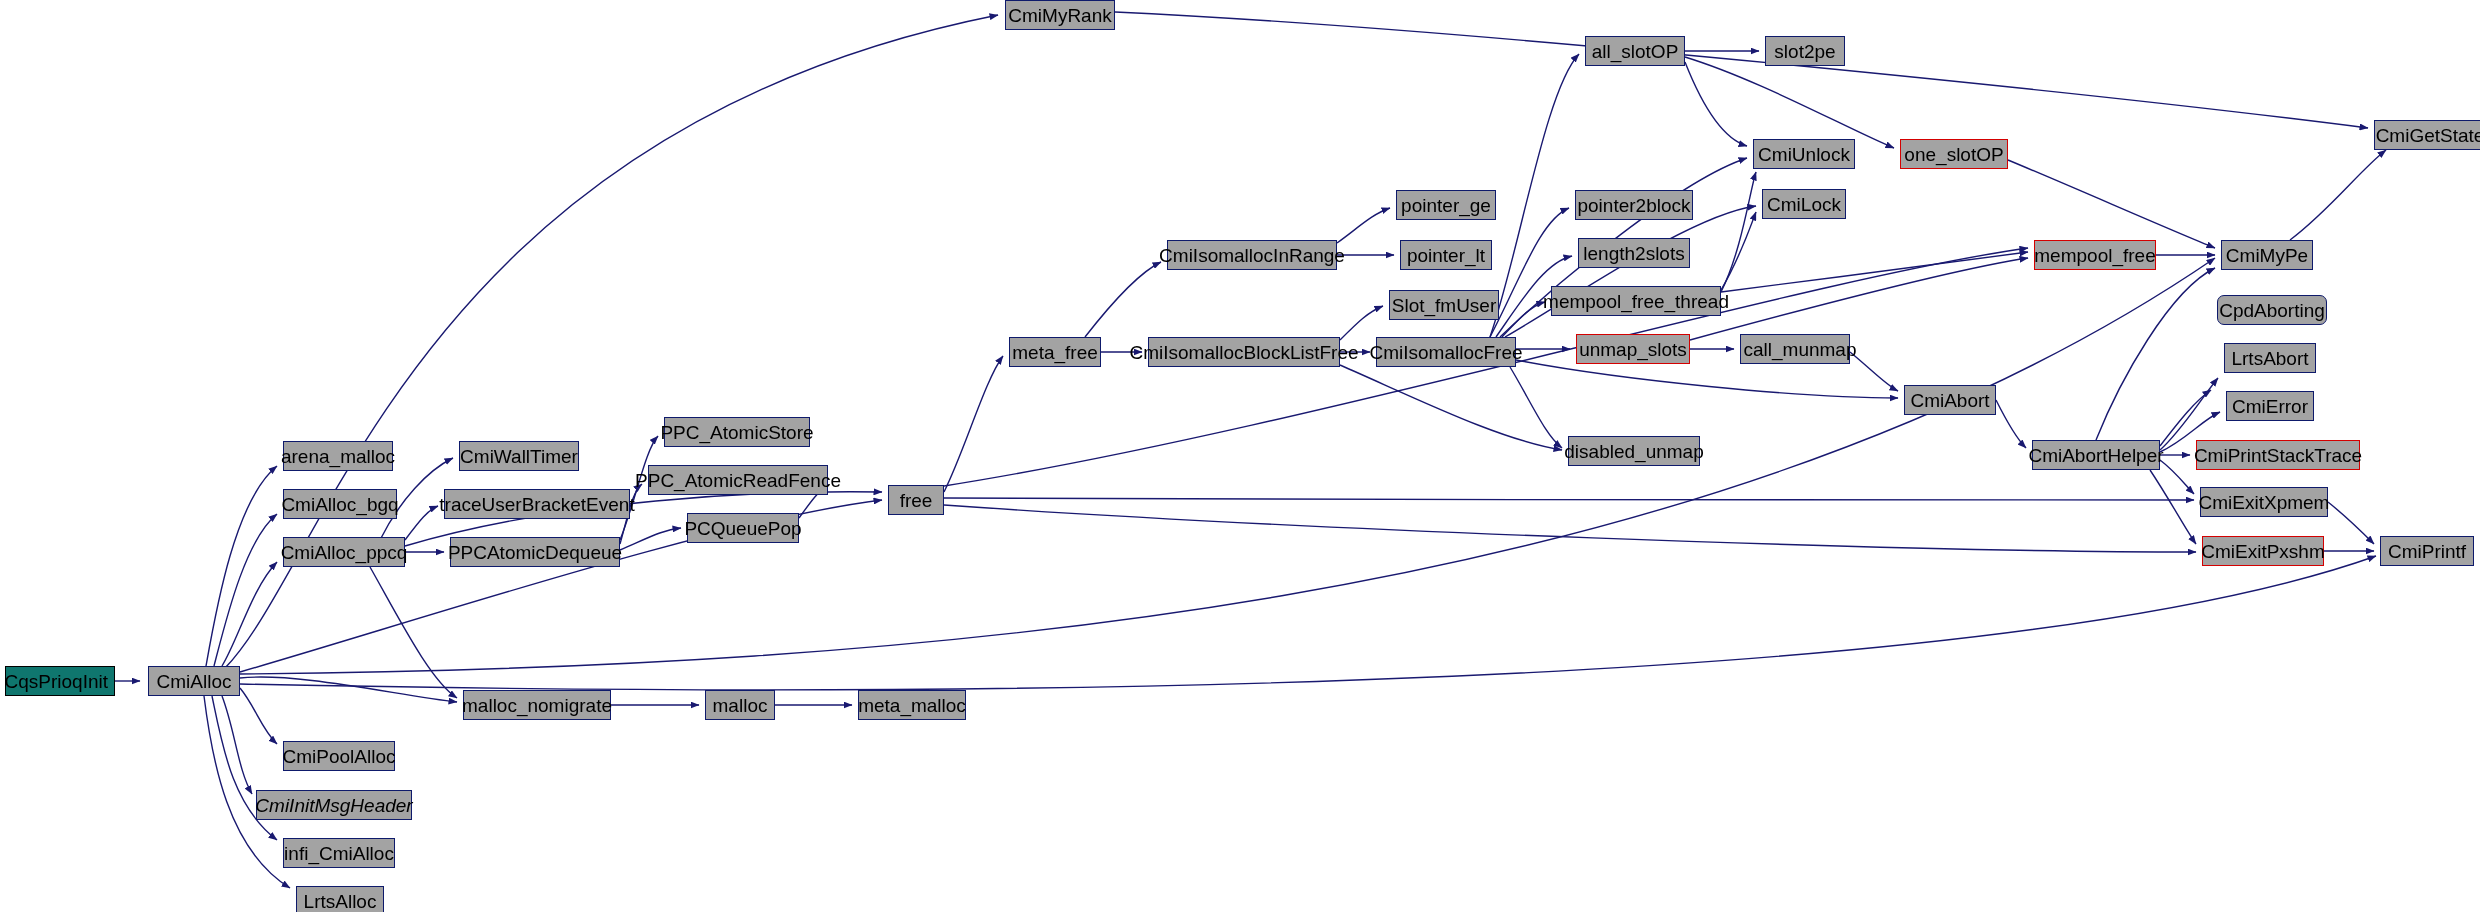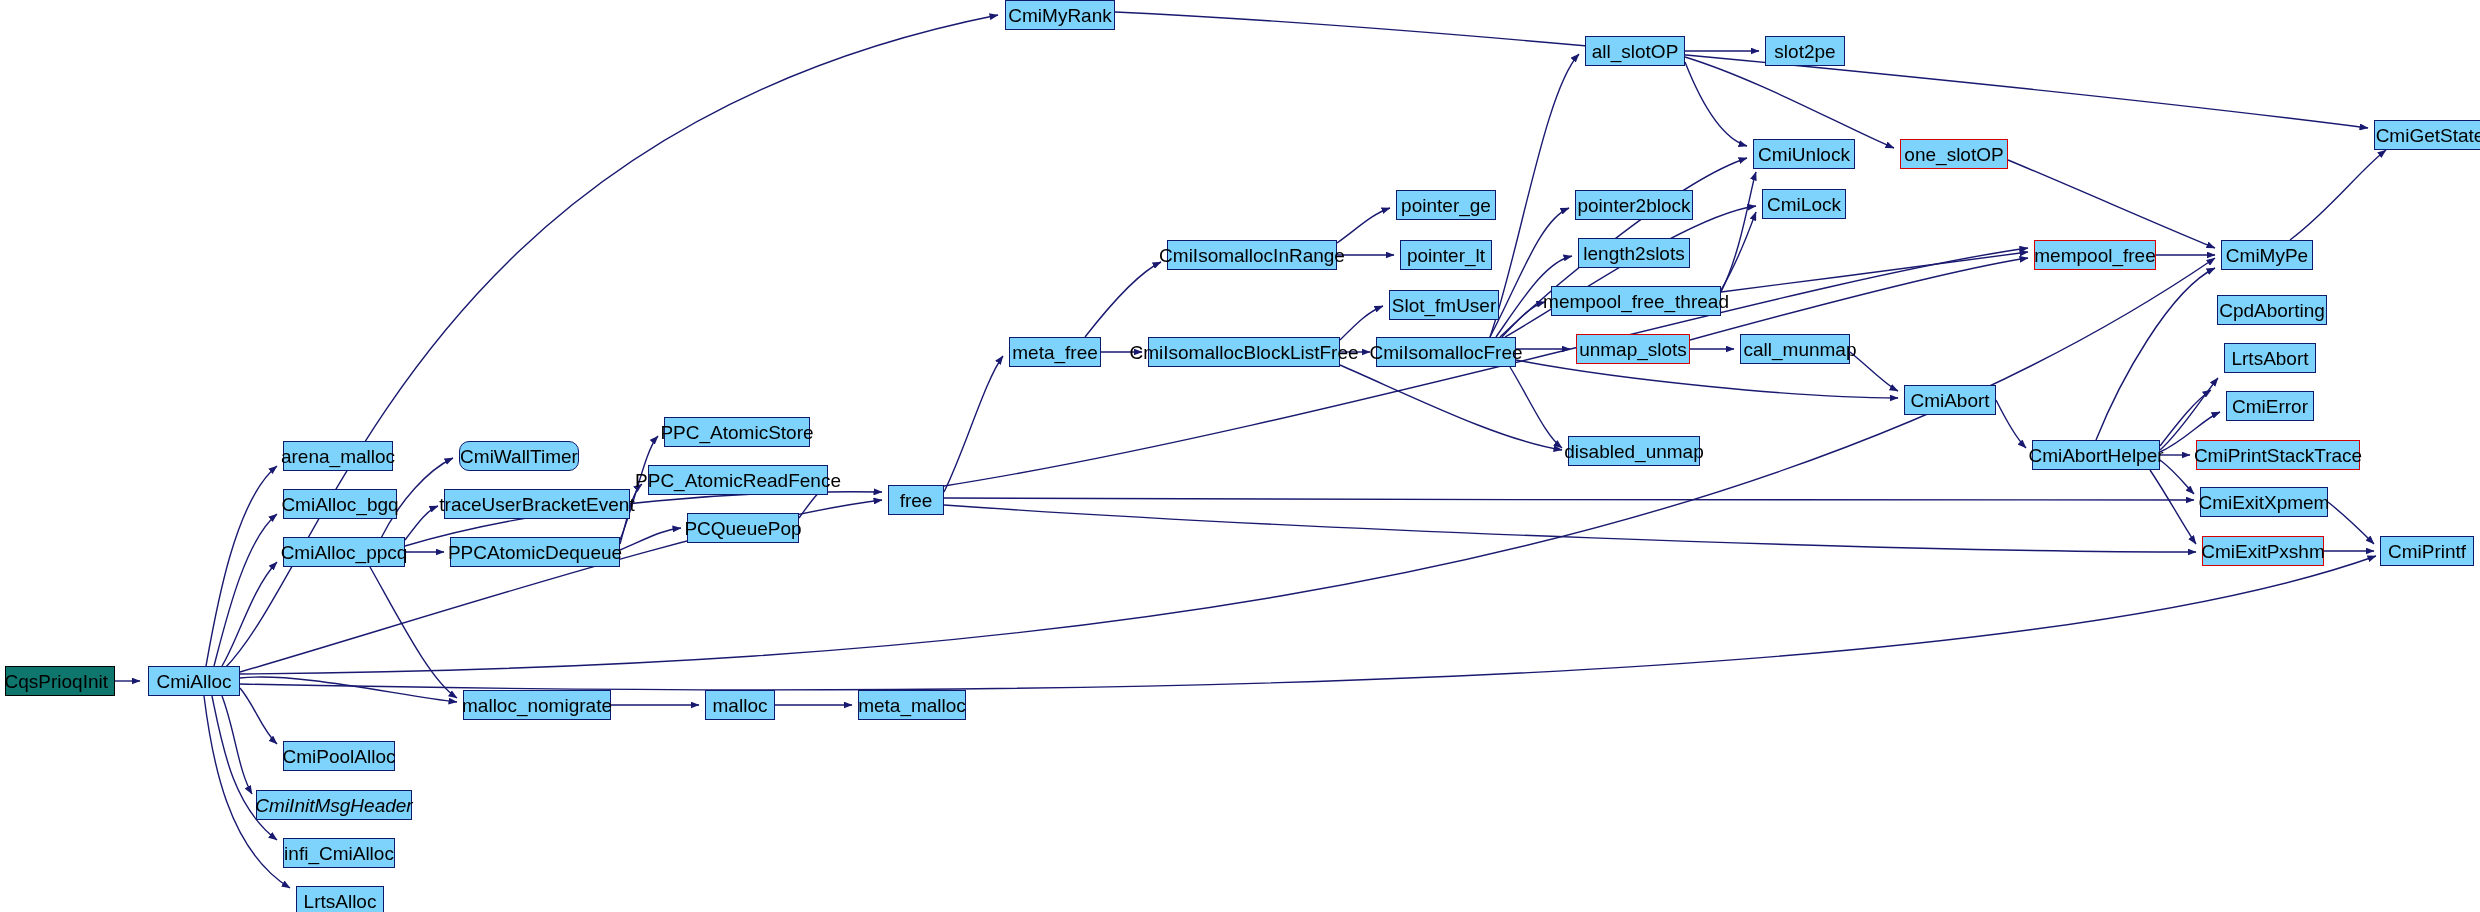--- a/index.html
+++ b/index.html
@@ -24,21 +24,21 @@
     height: 912px;
     pointer-events: none;
   }
   .gnode {
     position: absolute;
     box-sizing: border-box;
     display: flex;
     align-items: center;
     justify-content: center;
     border: 1px solid #0e1a6b;
-    background: #7dd3fc;
+    background: #a3a3a3;
     color: #000000;
     font-size: 19px;
     line-height: 1;
     white-space: nowrap;
     letter-spacing: 0px;
     z-index: 5;
   }
   .gnode.root {
     background: #0f766e;
     border-color: #000000;
@@ -153,21 +153,21 @@
       </div>
       <div class="gnode" style="left: 256px; top: 790px; width: 156px; height: 30px; font-style: italic;">
         <span class="lbl">CmiInitMsgHeader</span>
       </div>
       <div class="gnode" style="left: 283px; top: 838px; width: 112px; height: 30px;">
         <span class="lbl">infi_CmiAlloc</span>
       </div>
       <div class="gnode" style="left: 296px; top: 886px; width: 88px; height: 30px;">
         <span class="lbl">LrtsAlloc</span>
       </div>
-      <div class="gnode" style="left: 459px; top: 441px; width: 120px; height: 30px; border-radius: 10px;">
+      <div class="gnode" style="left: 459px; top: 441px; width: 120px; height: 30px;">
         <span class="lbl">CmiWallTimer</span>
       </div>
       <div class="gnode" style="left: 444px; top: 489px; width: 186px; height: 30px;">
         <span class="lbl">traceUserBracketEvent</span>
       </div>
       <div class="gnode" style="left: 450px; top: 537px; width: 170px; height: 30px;">
         <span class="lbl">PPCAtomicDequeue</span>
       </div>
       <div class="gnode" style="left: 664px; top: 417px; width: 146px; height: 30px;">
         <span class="lbl">PPC_AtomicStore</span>
@@ -246,21 +246,21 @@
       </div>
       <div class="gnode hot" style="left: 1900px; top: 139px; width: 108px; height: 30px;">
         <span class="lbl">one_slotOP</span>
       </div>
       <div class="gnode hot" style="left: 2034px; top: 240px; width: 122px; height: 30px;">
         <span class="lbl">mempool_free</span>
       </div>
       <div class="gnode" style="left: 2221px; top: 240px; width: 92px; height: 30px;">
         <span class="lbl">CmiMyPe</span>
       </div>
-      <div class="gnode" style="left: 2217px; top: 295px; width: 110px; height: 30px;">
+      <div class="gnode" style="left: 2217px; top: 295px; width: 110px; height: 30px; border-radius: 7px;">
         <span class="lbl">CpdAborting</span>
       </div>
       <div class="gnode" style="left: 2224px; top: 343px; width: 92px; height: 30px;">
         <span class="lbl">LrtsAbort</span>
       </div>
       <div class="gnode" style="left: 2226px; top: 391px; width: 88px; height: 30px;">
         <span class="lbl">CmiError</span>
       </div>
       <div class="gnode" style="left: 2032px; top: 440px; width: 128px; height: 30px;">
         <span class="lbl">CmiAbortHelper</span>

